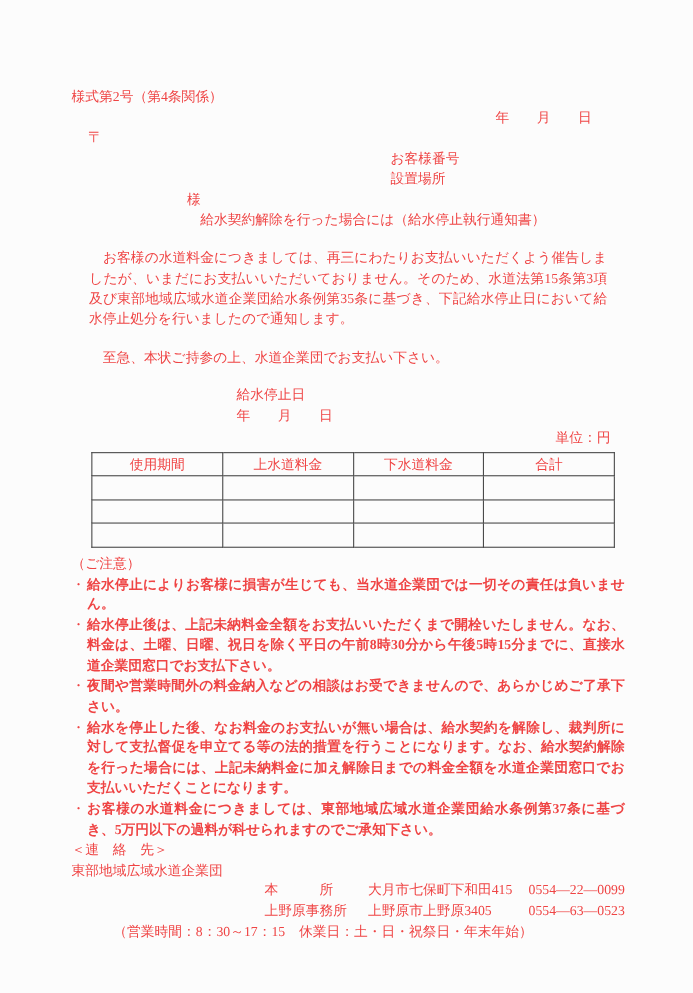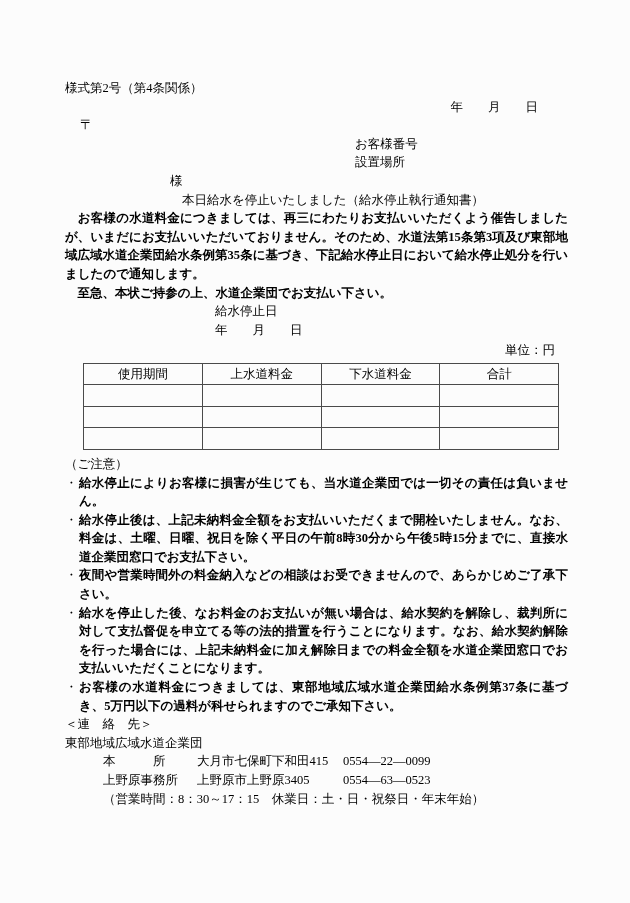--- a/index.html
+++ b/index.html
@@ -10,30 +10,30 @@
   .page {
     position: relative;
     width: 630px;
     height: 877px;
     box-sizing: border-box;
     padding: 79px 62px 0 65px;
     background: #fcfcfc;
     font-family: "Liberation Serif", "DejaVu Serif", serif;
     font-size: 12.5px;
     line-height: 18.6px;
-    color: #000000;
+    color: #ef4444;
     overflow: hidden;
   }
   .line { white-space: pre; }
   .date-line { text-align: right; padding-right: 30px; }
   .postal { padding-left: 15px; font-size: 13.5px; }
   .cust { padding-left: 290px; }
   .addressee { padding-left: 105px; }
   .doc-title { padding-left: 117px; white-space: pre; }
-  .para { margin: 0; text-align: justify; font-weight: bold; }
+  .para { margin: 16px; text-align: justify; }
   .stop-date { padding-left: 150px; display: flex; flex-direction: column; }
   .stop-date .gap { display: inline-block; width: 92px; }
   .unit { text-align: right; padding-right: 13px; margin-top: 2px; }
   table.charges {
     border-collapse: collapse;
     margin-left: 18px;
     margin-top: 3px;
     width: 476px;
     table-layout: fixed;
     padding-left: 26px;
@@ -44,21 +44,21 @@
     padding: 0;
     text-align: center;
     font-weight: normal;
     font-size: 12.5px;
     line-height: 20.5px;
   }
   .notes-title { margin-top: 5px; }
   .note { display: flex; }
   .note .marker { width: 14px; flex: none; }
   .note .ntext { flex: 1; text-align: justify; font-weight: bold; }
-  .office { display: flex; padding-left: 38px; white-space: pre; }
+  .office { display: flex; padding-left: 38px; white-space: pre; justify-content: flex-end; }
   .office .oname { display: inline-block; width: 94px; flex: none; }
   .office .oaddr { display: inline-block; width: 146px; flex: none; }
   .hours { padding-left: 38px; white-space: pre; }
 </style>
 </head>
 <body>
 
 <div class="page">
 
   <div class="line">様式第2号（第4条関係）</div>
@@ -66,21 +66,21 @@
   <div class="line date-line">年　　月　　日</div>
 
   <div class="line postal">〒</div>
 
   <div class="line cust">お客様番号</div>
 
   <div class="line cust">設置場所</div>
 
   <div class="line addressee">様</div>
 
-  <div class="doc-title">本日給水を停止いたしました（給水停止執行通知書）</div>
+  <div class="doc-title">給水契約解除を行った場合には（給水停止執行通知書）</div>
 
   <p class="para">　お客様の水道料金につきましては、再三にわたりお支払いいただくよう催告しましたが、いまだにお支払いいただいておりません。そのため、水道法第15条第3項及び東部地域広域水道企業団給水条例第35条に基づき、下記給水停止日において給水停止処分を行いましたので通知します。</p>
 
   <p class="para">　至急、本状ご持参の上、水道企業団でお支払い下さい。</p>
 
   <div class="stop-date">
     <span>給水停止日</span>
     <span class="gap"></span>
     <span>年　　月　　日</span>
   </div>

